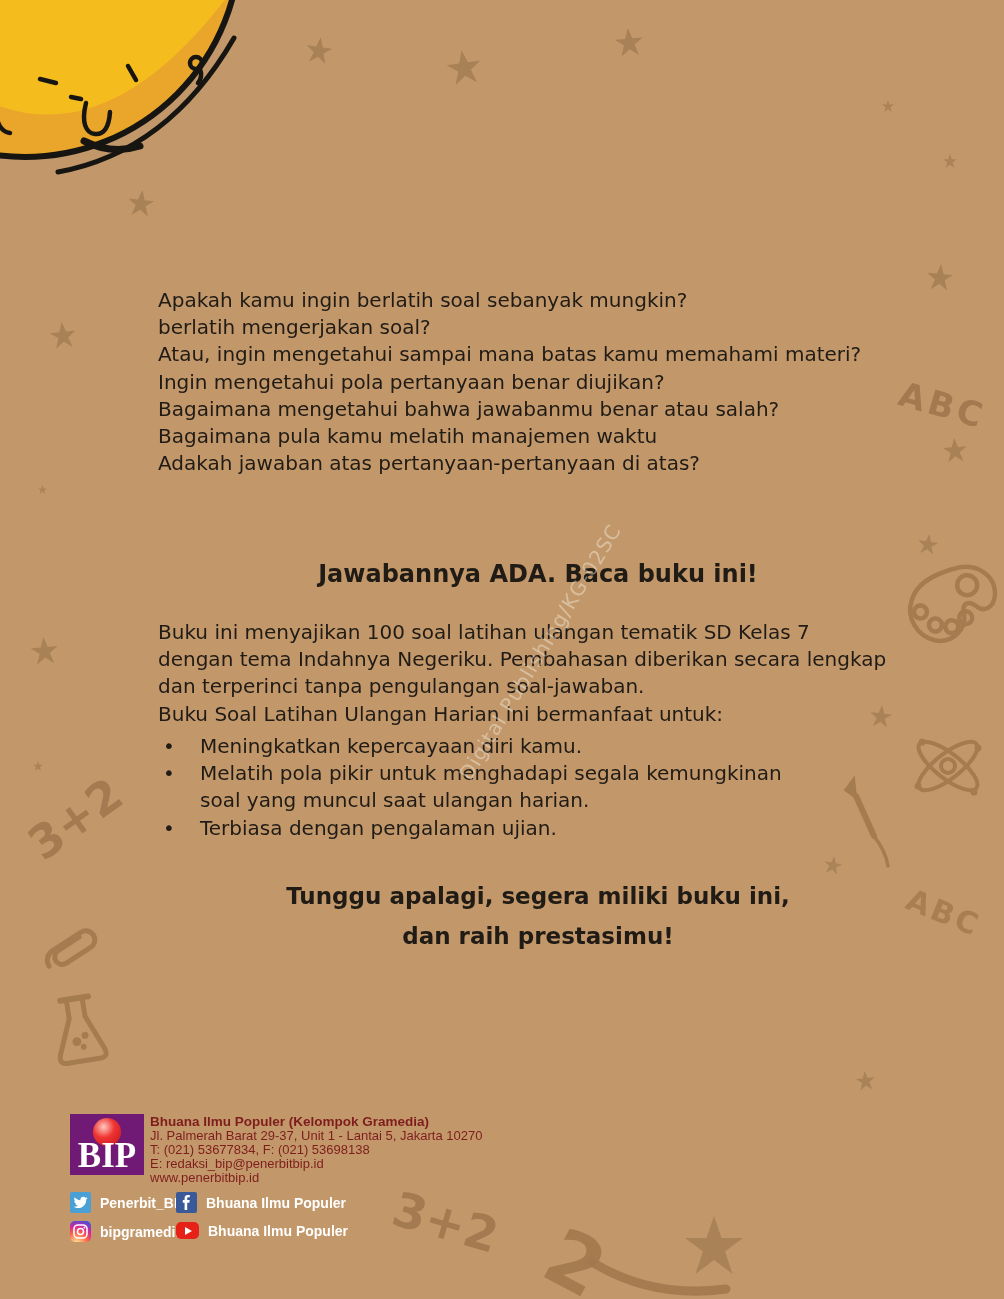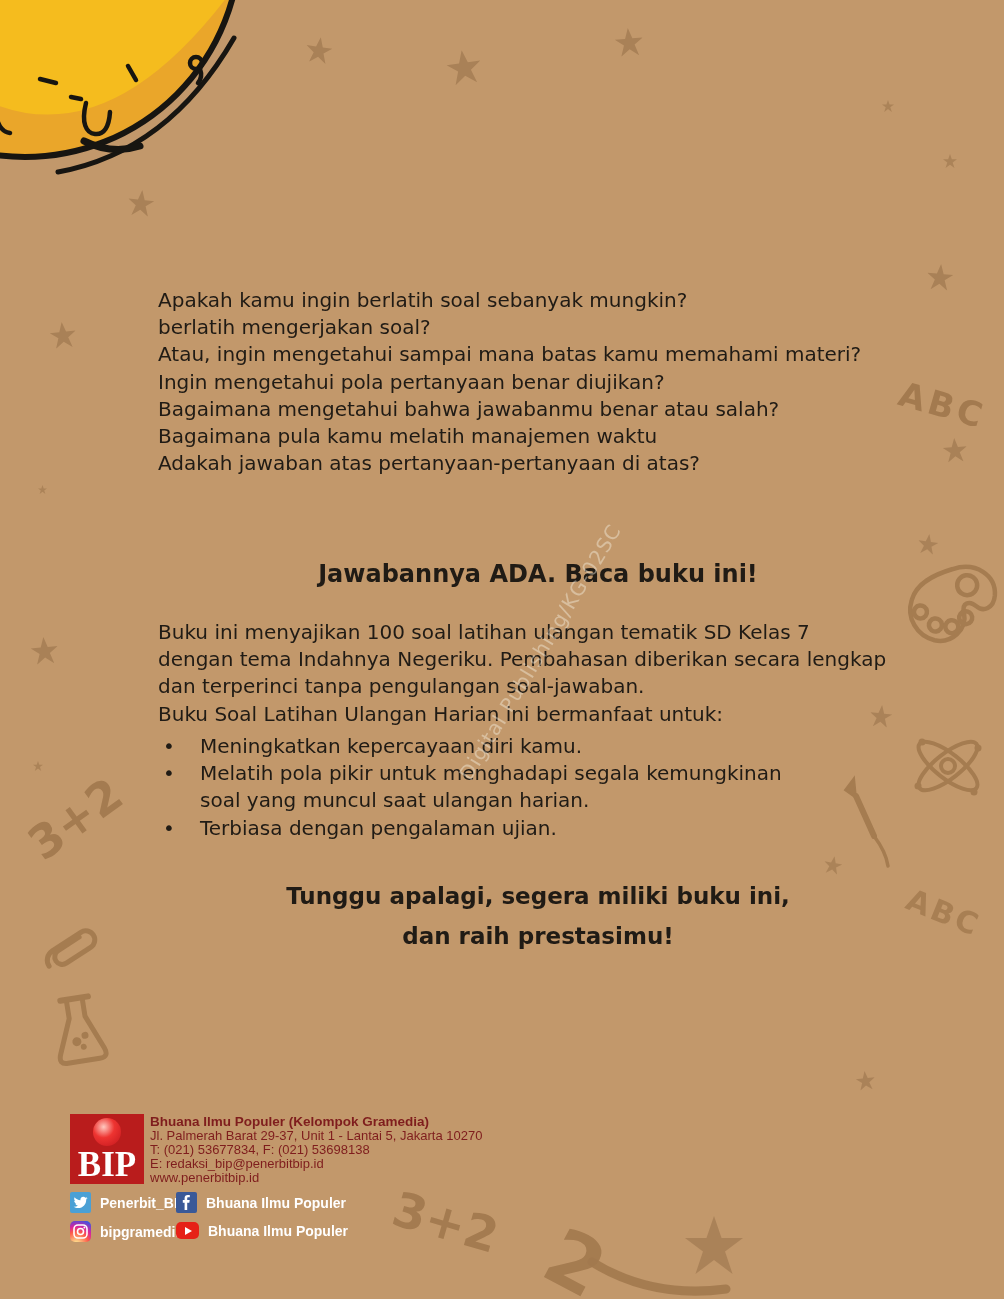--- a/index.html
+++ b/index.html
@@ -23,21 +23,21 @@
   .b-row{display:flex;}
   .b-dot{width:37px;flex:0 0 37px;}
   .b-text .bl{display:block;white-space:nowrap;}
   .cta{left:160px;top:876px;width:756px;text-align:center;font-weight:bold;font-size:23px;line-height:40px;}
 
   .watermark{position:absolute;left:380px;top:640px;width:320px;text-align:center;z-index:5;
              transform:rotate(-59deg);color:rgba(248,242,228,0.42);font-size:20px;letter-spacing:1px;
              pointer-events:none;white-space:nowrap;}
 
   
-  .logo{position:absolute;left:70px;top:1114px;width:74px;height:70px;background:#b91c1c;z-index:3;}
+  .logo{position:absolute;left:70px;top:1114px;width:74px;height:61px;background:#701a75;z-index:3;}
   .logo-ball{position:absolute;left:23px;top:4px;width:28px;height:28px;border-radius:50%;
              background:radial-gradient(circle at 38% 32%,#ffc9c0 0%,#ee3431 42%,#c2161c 100%);}
   .logo-text{position:absolute;left:0;right:0;bottom:0;text-align:center;color:#fff;
              font-family:"Liberation Serif",serif;font-weight:bold;font-size:35px;line-height:1.05;}
   .pub-info{position:absolute;left:150px;top:1115px;z-index:3;color:#7f1d1d;
             font-family:"Liberation Sans",sans-serif;font-size:13px;line-height:13.9px;}
   .pub-name{font-weight:bold;font-size:13.5px;}
   .soc{position:absolute;display:flex;align-items:center;gap:9px;z-index:3;
        font-family:"Liberation Sans",sans-serif;}
   .soc-label{color:#fff;font-weight:bold;font-size:14px;white-space:nowrap;}

